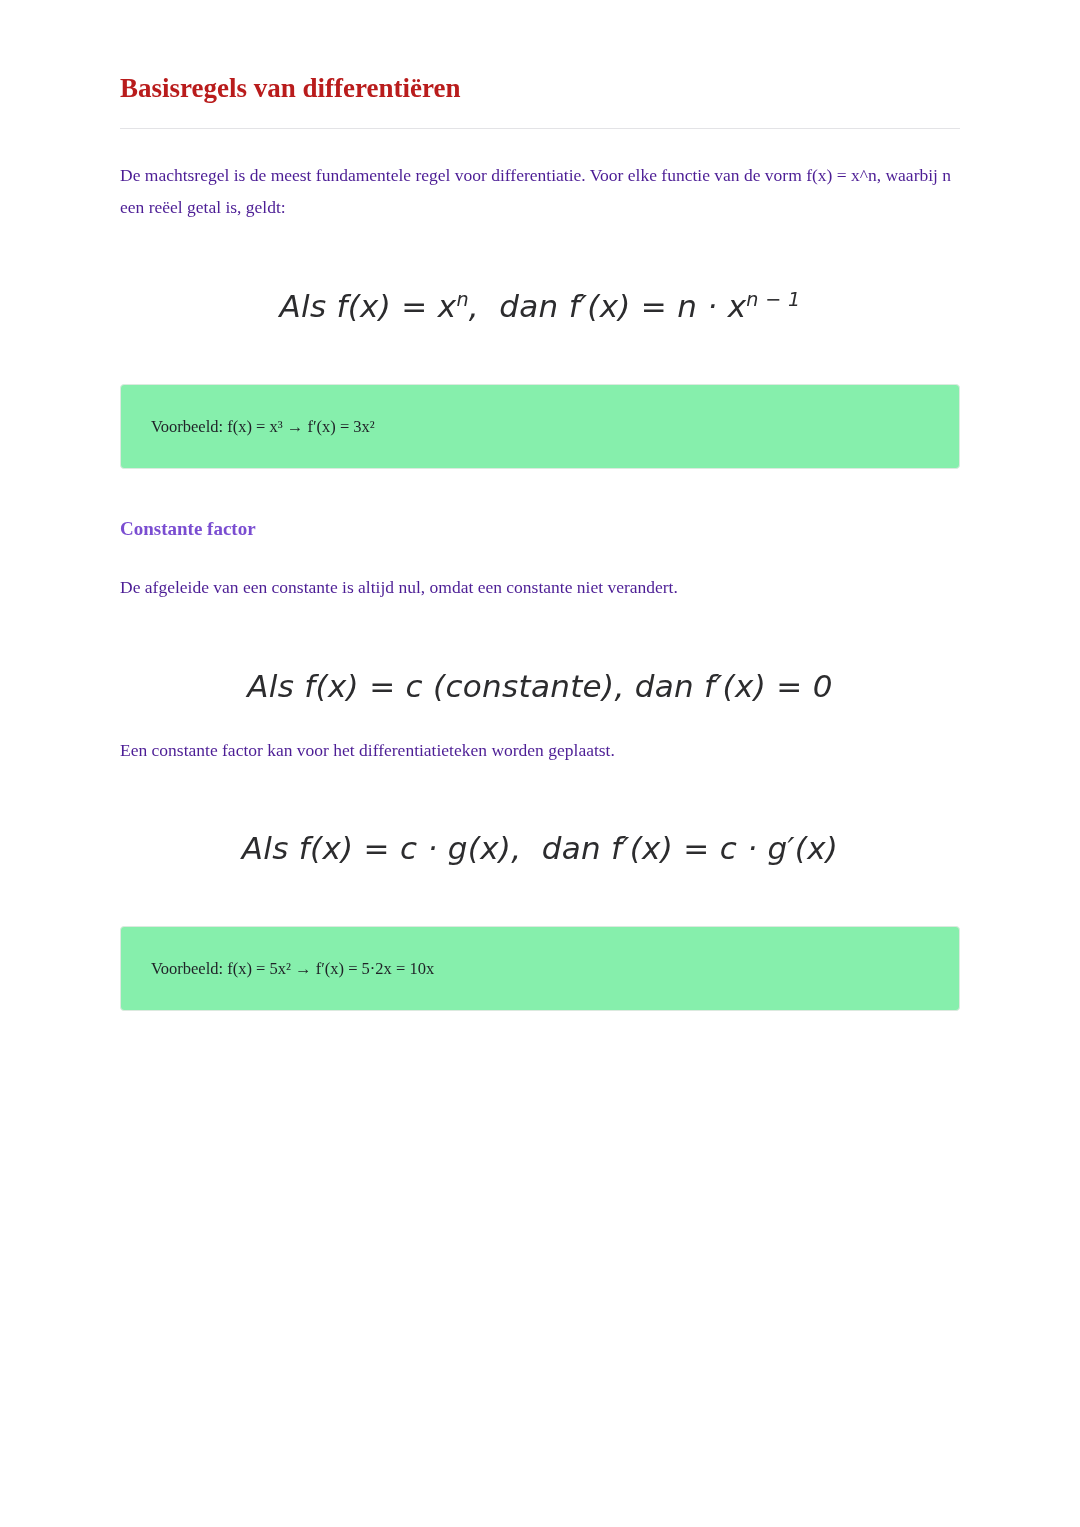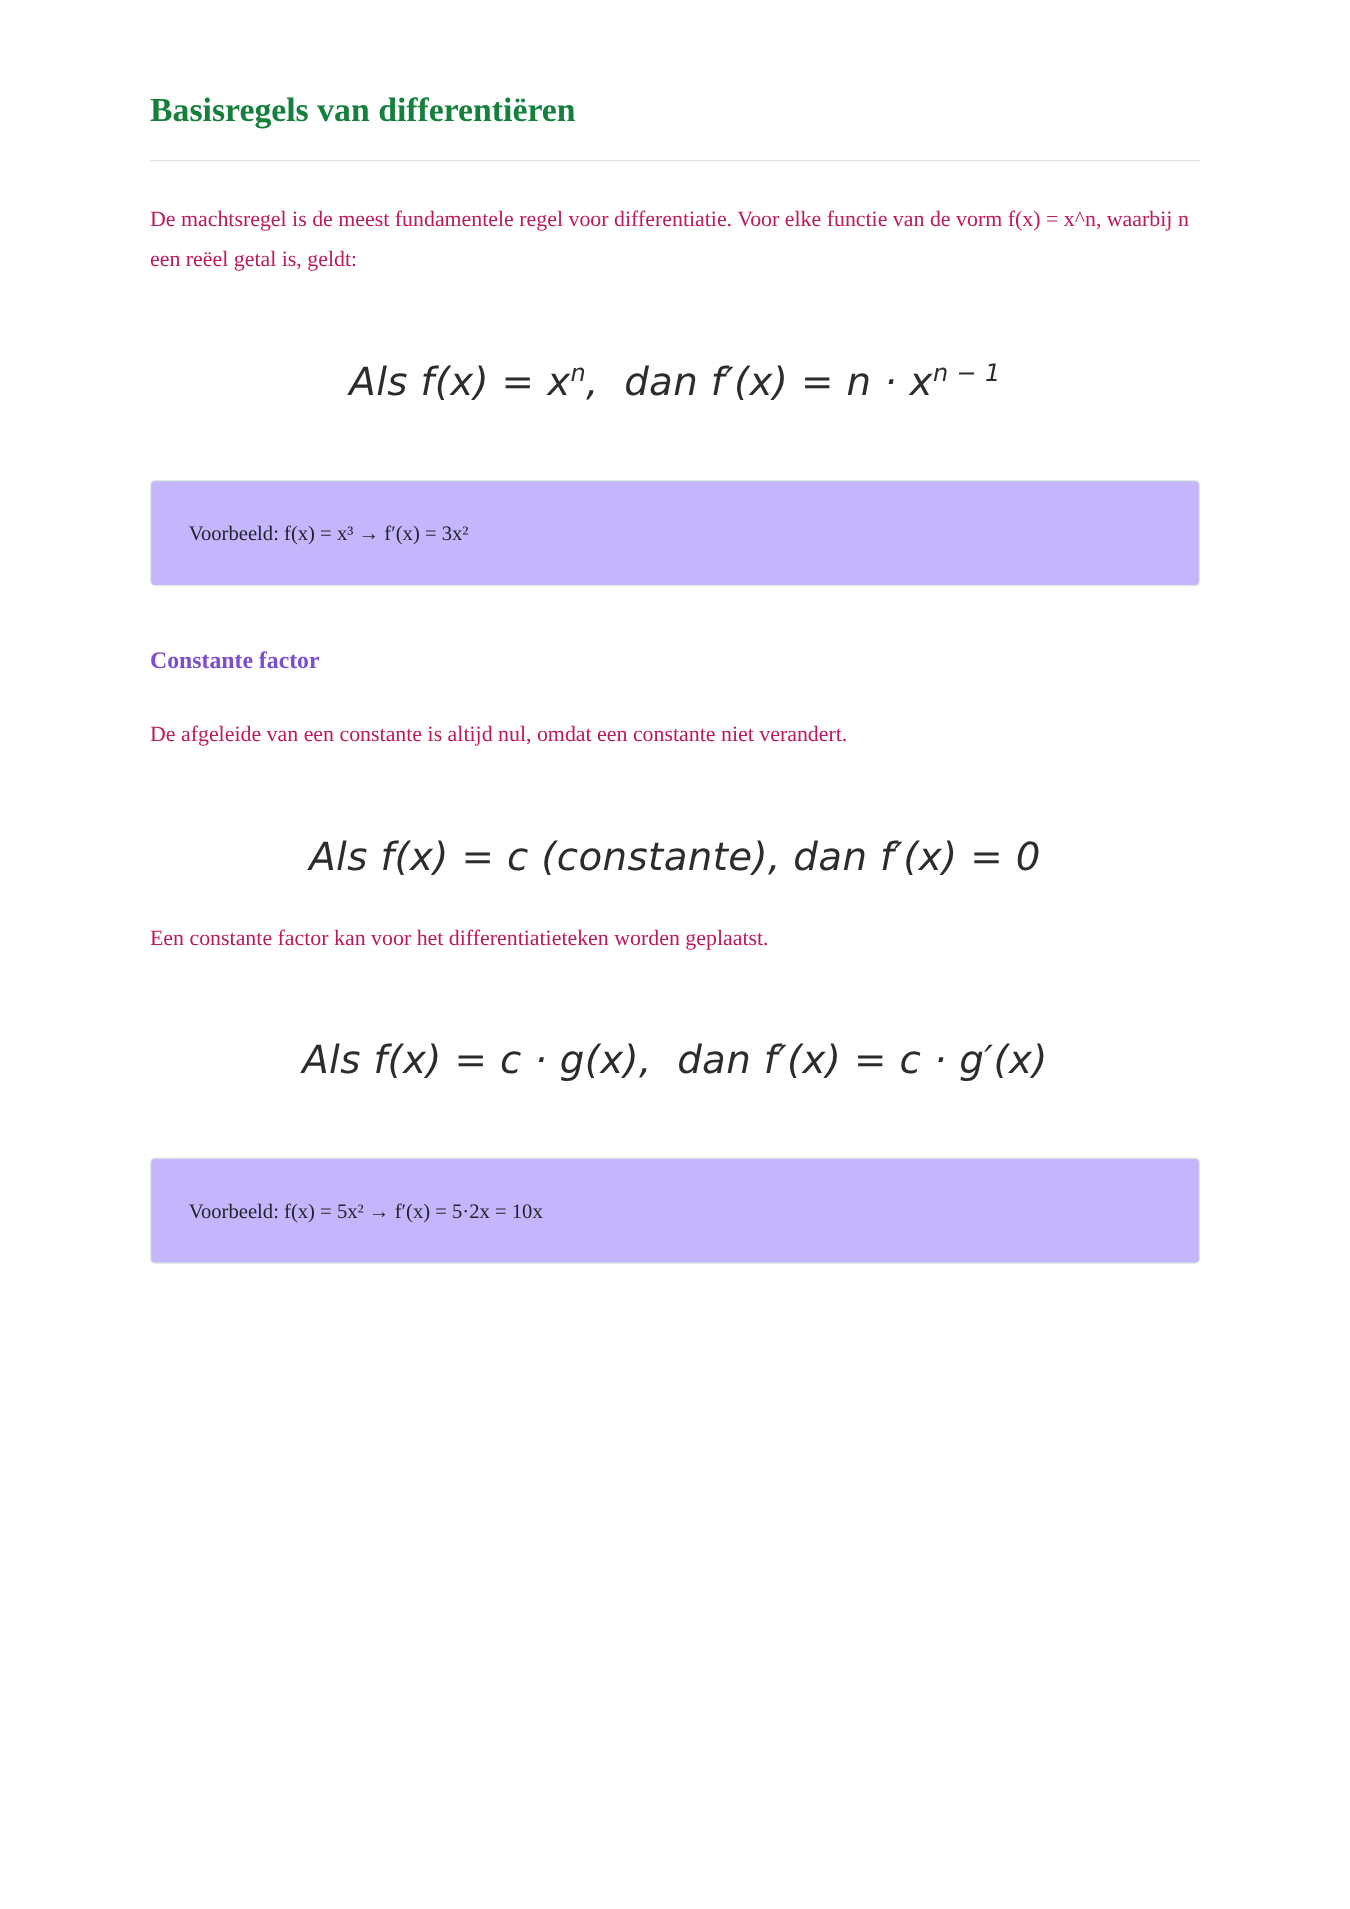--- a/index.html
+++ b/index.html
@@ -17,60 +17,60 @@
     background: #ffffff;
     font-family: "Liberation Serif", serif;
     color: #1f2227;
     overflow: hidden;
   }
   h1.doc-title {
     margin: 14px 0 22px 0;
     font-size: 27px;
     line-height: 1.25;
     font-weight: 700;
-    color: #15803d;
+    color: #b91c1c;
     font-family: "Liberation Serif", serif;
   }
   hr.title-divider {
     border: none;
     border-top: 1px solid #e3e3e6;
     margin: 0 0 0 0;
   }
   h2.section-heading {
     margin: 48px 0 0 0;
     font-size: 19px;
     line-height: 1.3;
     font-weight: 700;
     color: #7a4dd1;
     font-family: "Liberation Serif", serif;
   }
   p.body-text {
     margin: 30px 0 0 0;
     font-size: 17.5px;
     line-height: 1.85;
-    color: #be185d;
+    color: #4c1d95;
   }
   .formula {
     margin: 64px 0 0 0;
     text-align: center;
     font-family: "DejaVu Sans", sans-serif;
     font-style: italic;
     font-size: 31px;
     color: #2c2c2e;
     white-space: pre-wrap;
     letter-spacing: 0.3px;
   }
   .formula sup {
     font-size: 62%;
     vertical-align: super;
     line-height: 0;
   }
   .example-box {
     margin: 60px 0 0 0;
-    background: #c4b5fd;
+    background: #86efac;
     border: 1px solid #dcead f;
     border: 1px solid #dceadf;
     border-radius: 4px;
     padding: 21px 30px;
     box-sizing: border-box;
   }
   .example-box p.example-line {
     margin: 7px 0;
     font-size: 16.5px;
     line-height: 1.65;

